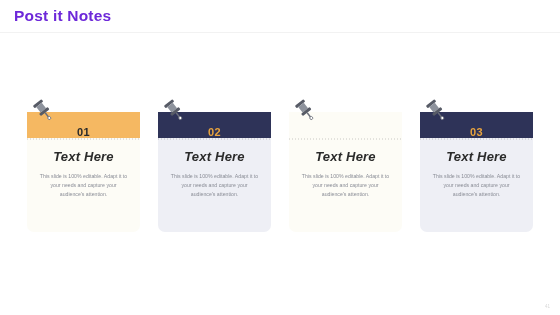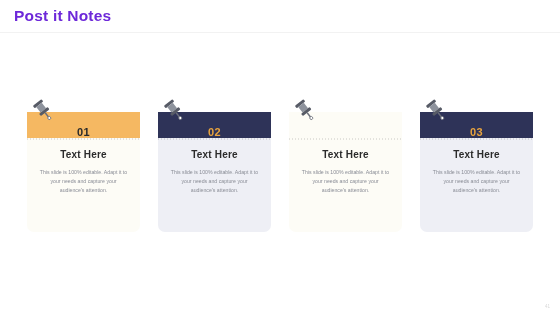--- a/index.html
+++ b/index.html
@@ -114,25 +114,26 @@
     position: absolute;
     left: 0;
     top: 28px;
     width: 113px;
     height: 92px;
     padding: 9px 8px 0 8px;
     text-align: center;
   }
 
   .card-heading {
-    font-size: 10px;
+    font-size: 13px;
     font-weight: bold;
     color: #2b2b2b;
     margin-bottom: 8px;
     letter-spacing: 0.2px;
+    font-style: italic;
   }
 
   .card-desc {
     font-size: 5.2px;
     line-height: 1.75;
     color: #8a8d96;
     padding: 0 3px;
   }
 
   

